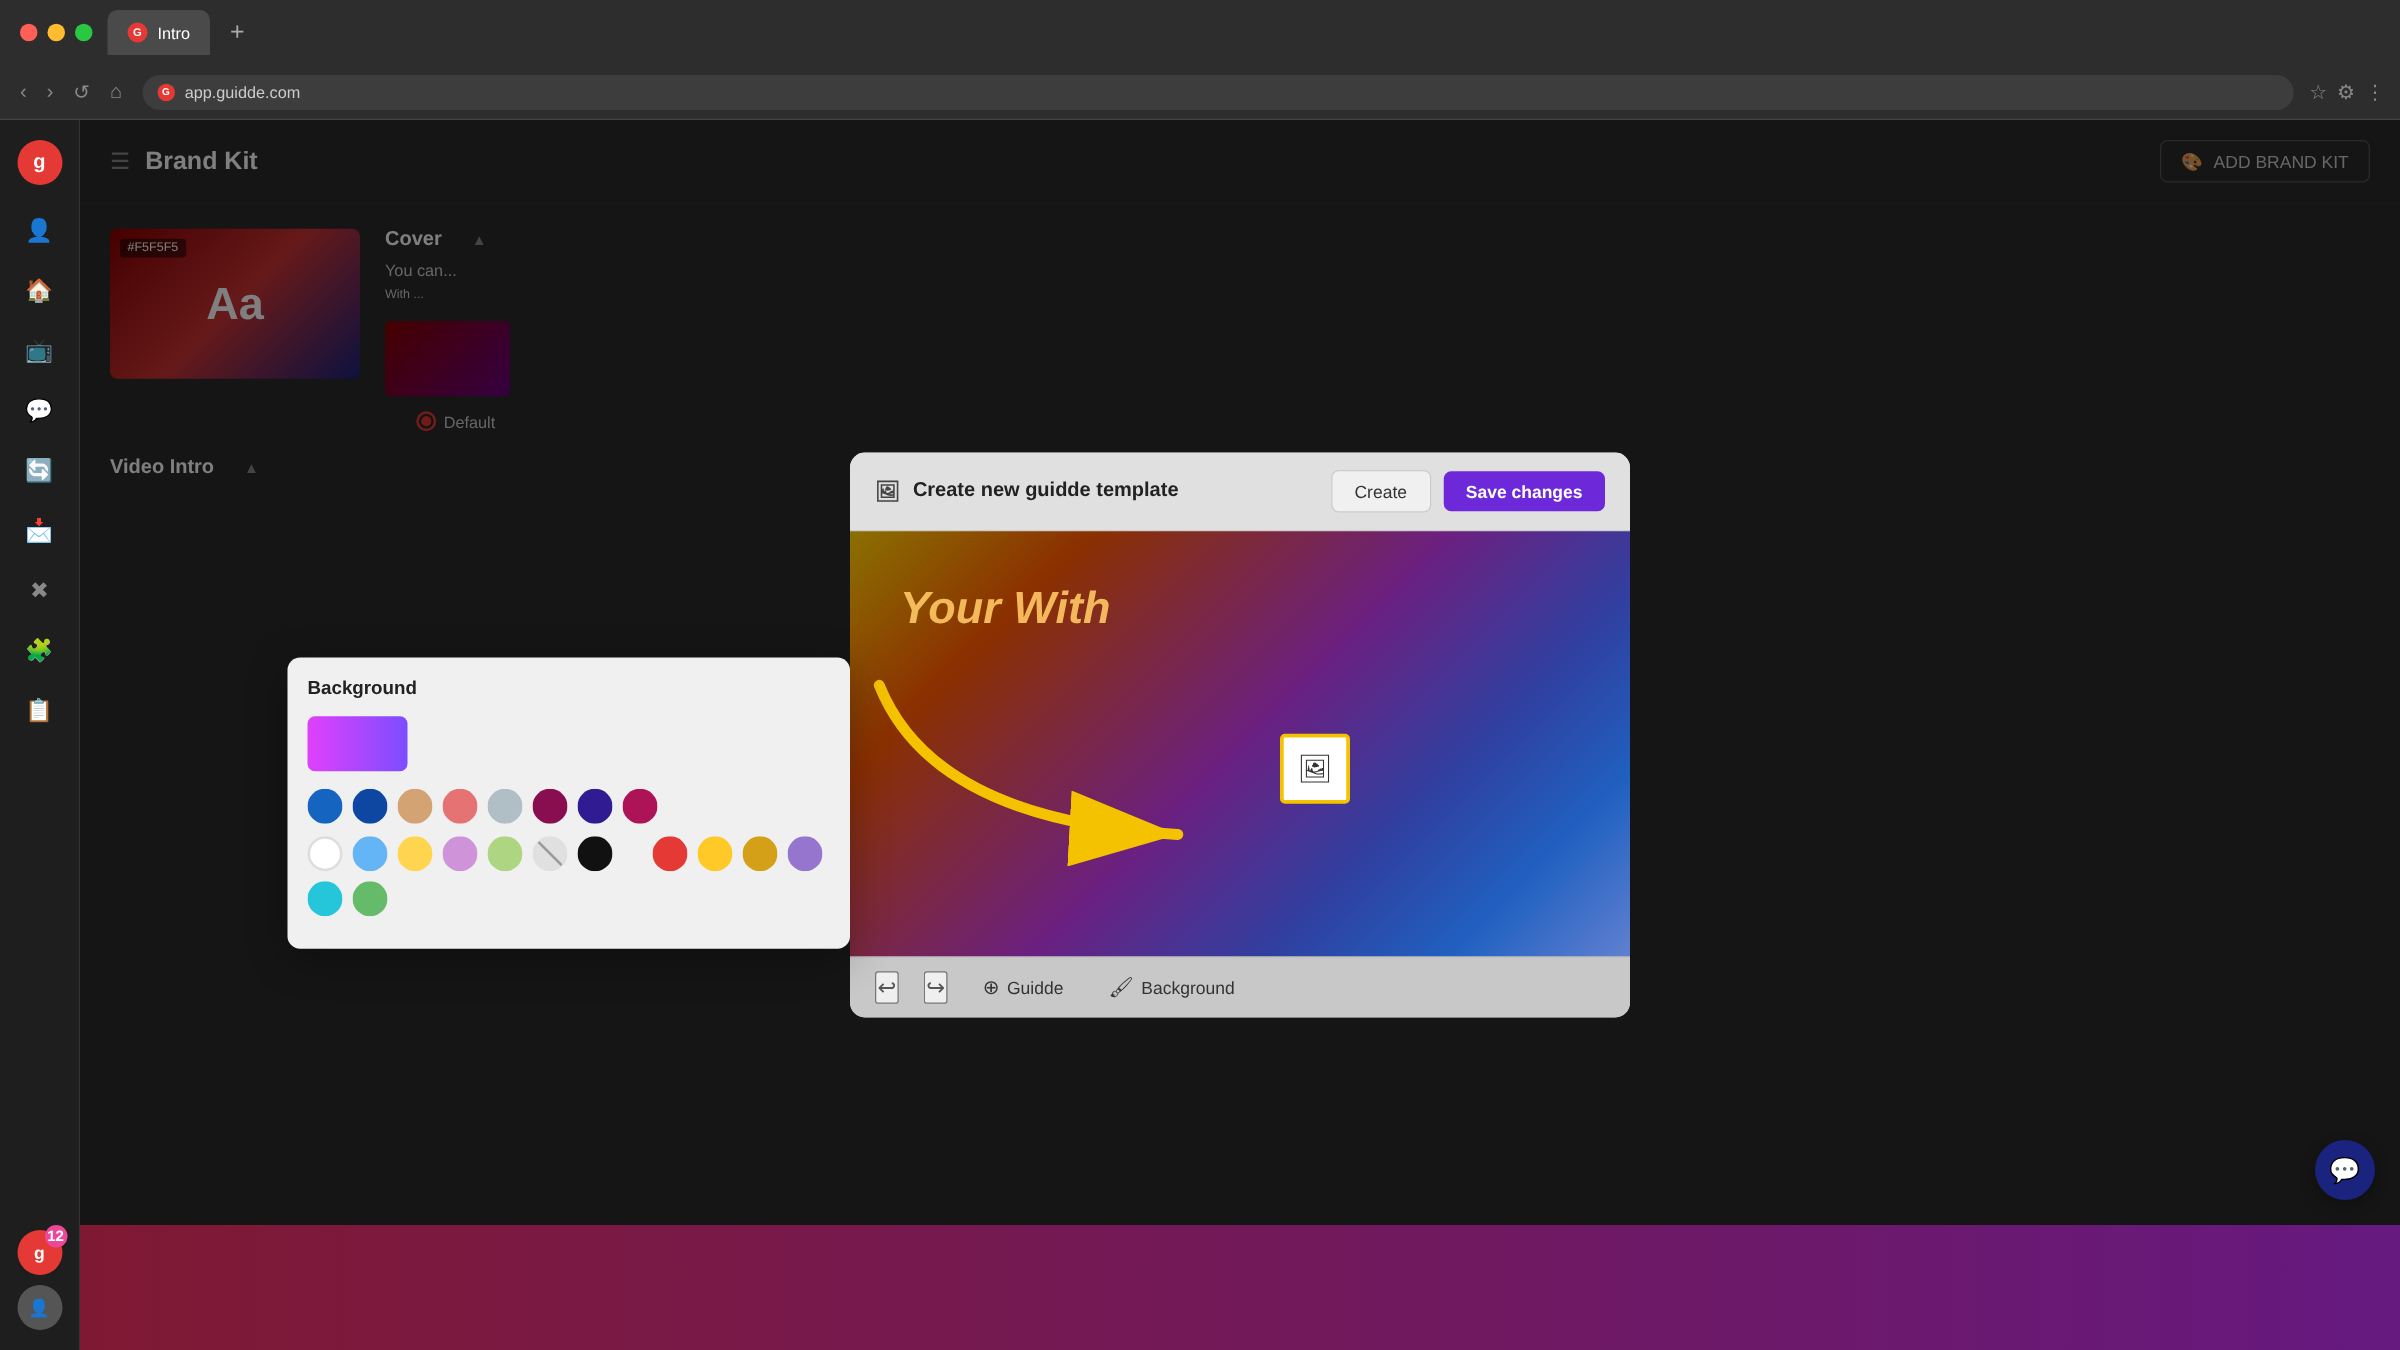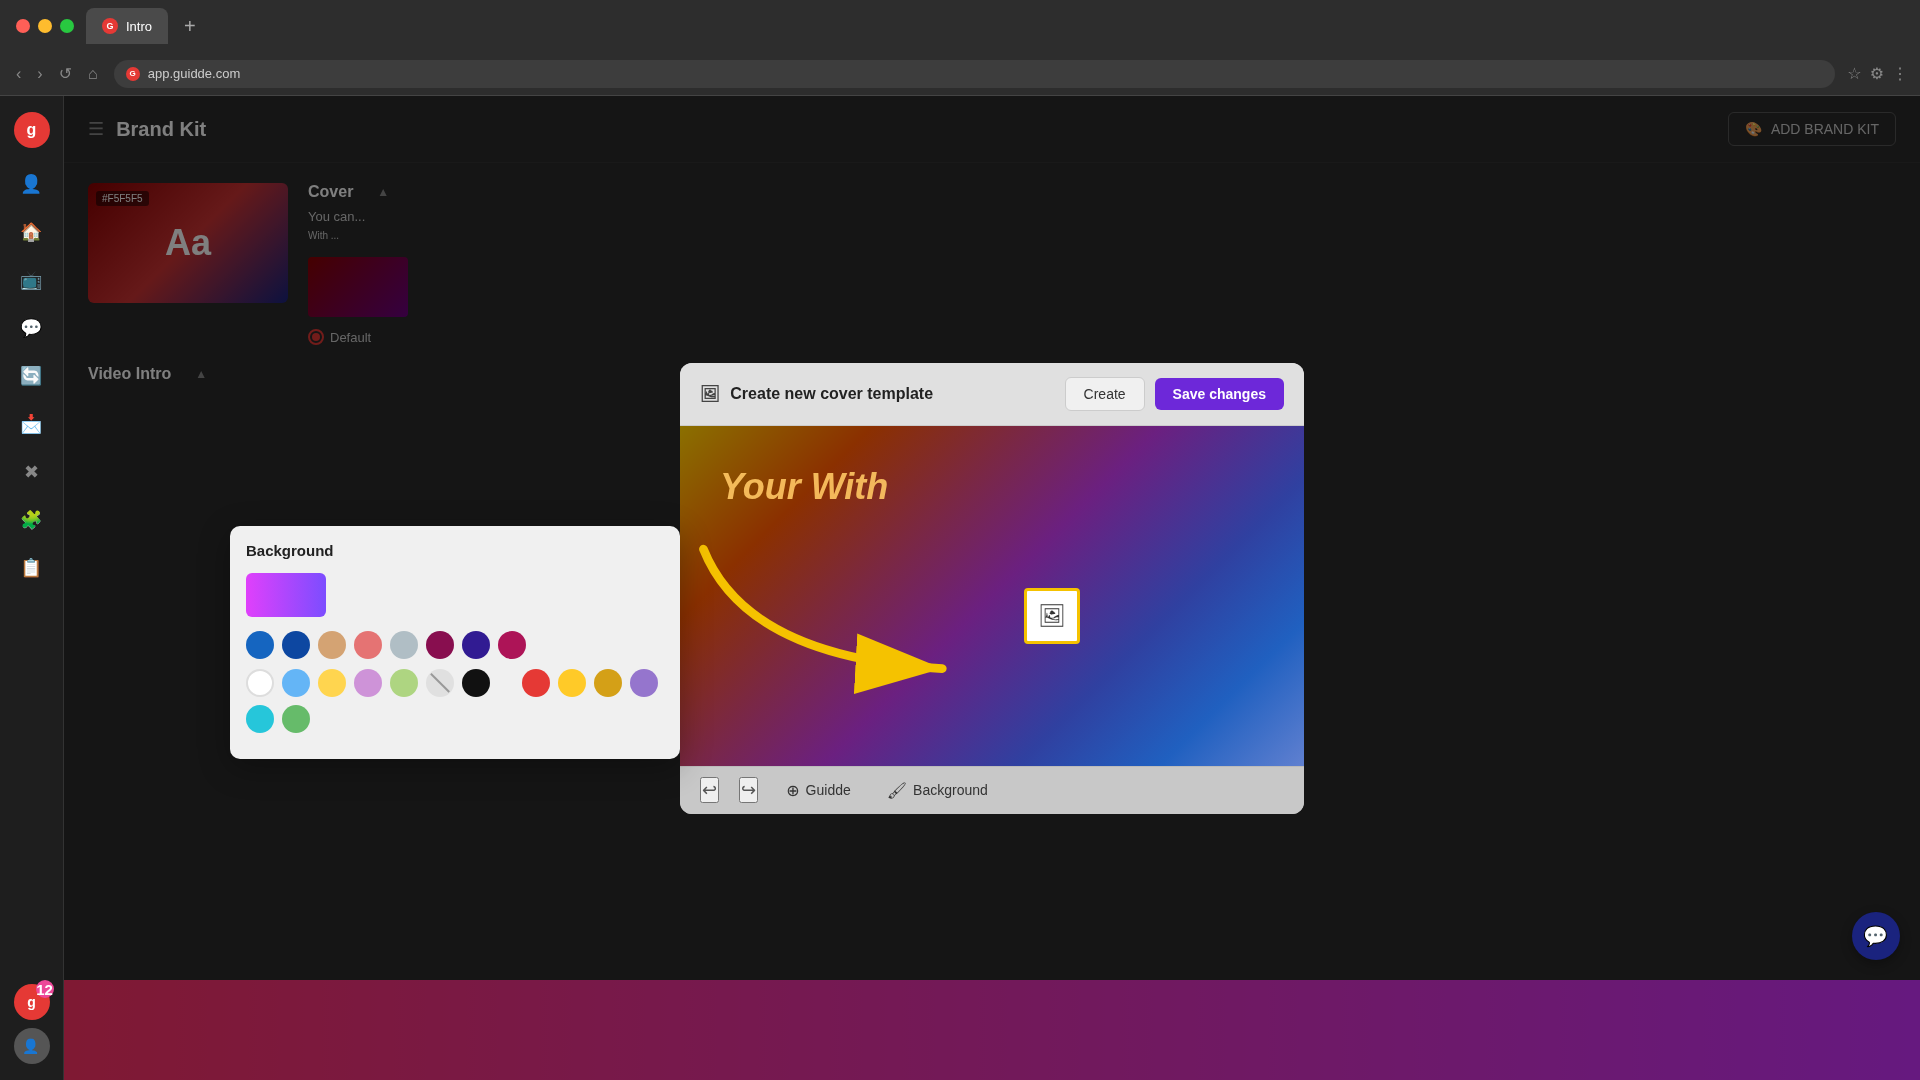--- a/index.html
+++ b/index.html
@@ -177,21 +177,21 @@
     }
     .sidebar-avatar-badge {
       position: relative;
     }
     .notification-badge {
       position: absolute;
       top: -4px;
       right: -4px;
       background: #ec4899;
       color: white;
-      font-size: 15px;
+      font-size: 12px;
       width: 18px;
       height: 18px;
       border-radius: 50%;
       display: flex;
       align-items: center;
       justify-content: center;
       font-weight: bold;
     }
     .user-avatar {
       width: 36px;
@@ -645,21 +645,21 @@
         <div>
           <div class="section-header">
             <span class="section-title">Cover</span>
             <span class="section-chevron">▲</span>
           </div>
           <div style="color:#ccc;font-size:13px;margin-bottom:6px;">You can...</div>
           <div style="color:#ccc;font-size:10px;">With ...</div>
           <div style="margin-top:16px;display:flex;gap:8px;align-items:center;">
             <div class="cover-thumb gradient-red-purple"></div>
           </div>
-          <div style="margin-top:12px;" class="default-radio">
+          <div style="margin-top:12px;margin-left:25px;" class="default-radio">
             <div class="radio-circle">
               <div class="radio-inner"></div>
             </div>
             <span>Default</span>
           </div>
         </div>
       </div>
 
       <div>
         <div class="section-header">
@@ -704,21 +704,21 @@
             <div class="color-swatch" style="background:#9575cd;"></div>
             <div class="color-swatch" style="background:#26c6da;"></div>
             <div class="color-swatch" style="background:#66bb6a;"></div>
           </div>
         </div>
 
         <div class="modal">
           <div class="modal-header">
             <div class="modal-title">
               <span class="modal-title-icon">🖼</span>
-              <span>Create new cover template</span>
+              <span>Create new guidde template</span>
             </div>
             <div class="modal-actions">
               <button class="cancel-btn">Create</button>
               <button class="save-btn">Save changes</button>
             </div>
           </div>
 
           <div class="modal-preview">
             <div class="modal-preview-title">Your With</div>
 

